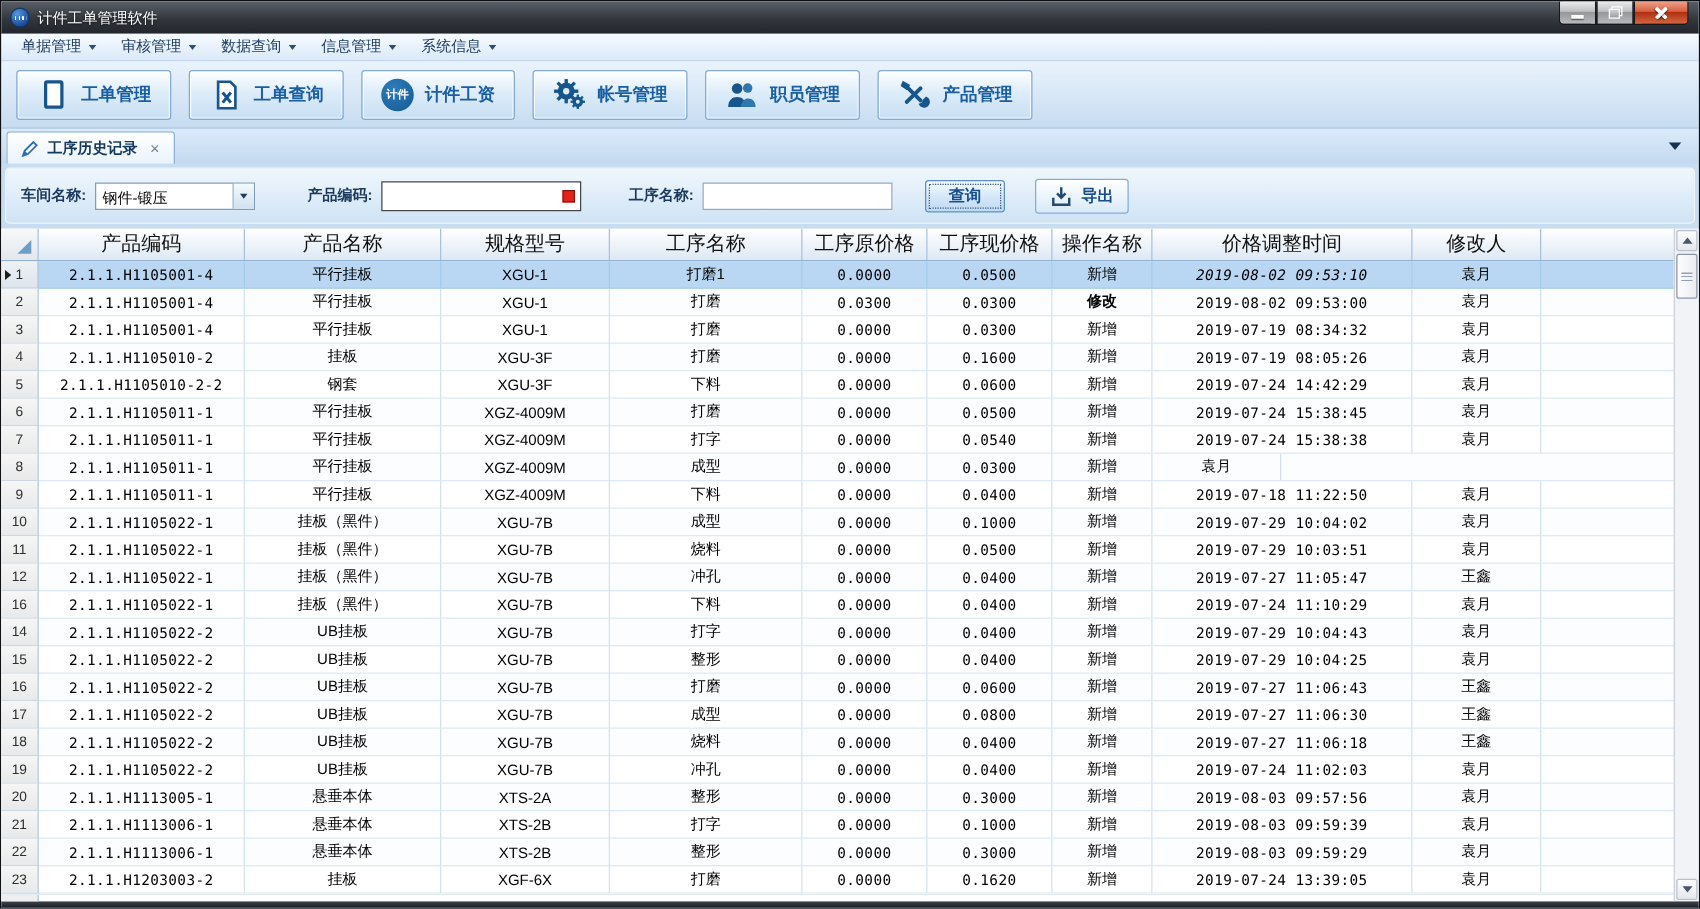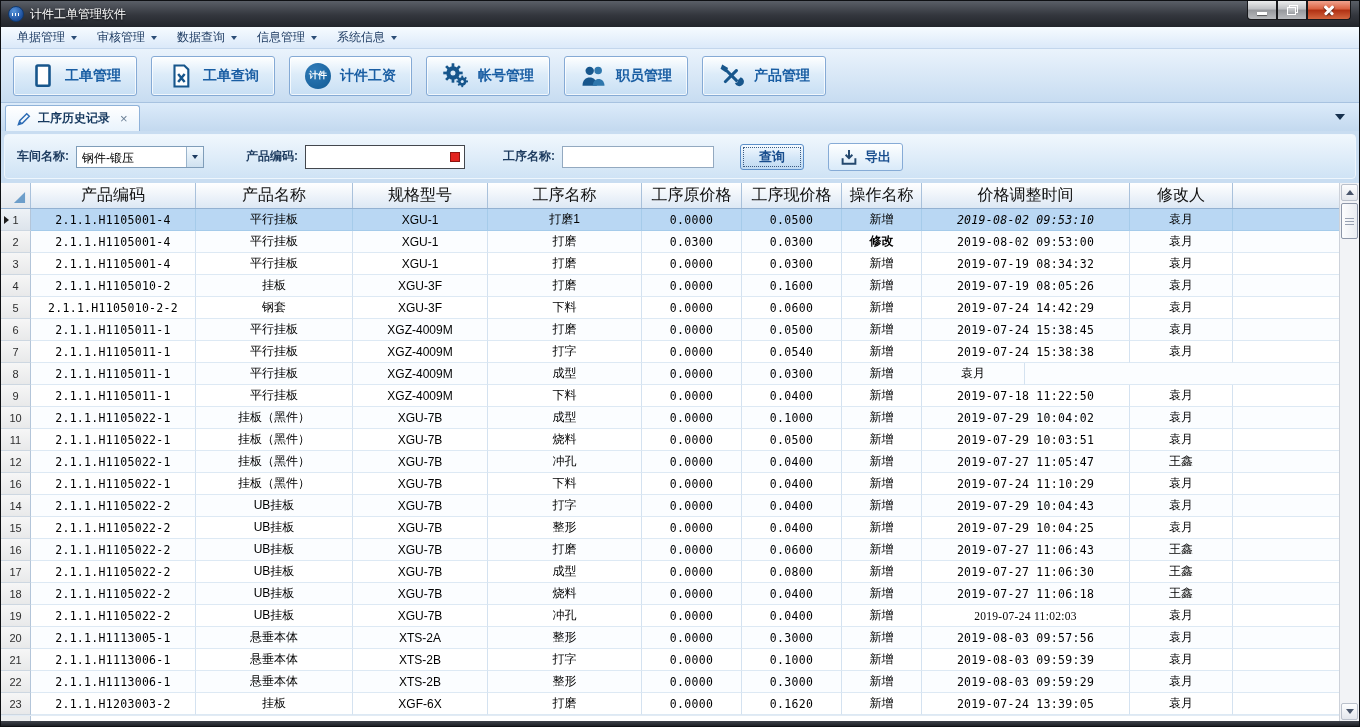--- a/index.html
+++ b/index.html
@@ -522,21 +522,21 @@
           </div>
           <div class="grow">
             <span class="rowhdr">19</span>
             <span class="cell mono" style="width: 165px;">2.1.1.H1105022-2</span>
             <span class="cell" style="width: 157px;">UB挂板</span>
             <span class="cell" style="width: 135px;">XGU-7B</span>
             <span class="cell" style="width: 154px;">冲孔</span>
             <span class="cell mono" style="width: 100px;">0.0000</span>
             <span class="cell mono" style="width: 100px;">0.0400</span>
             <span class="cell" style="width: 80px;">新增</span>
-            <span class="cell mono" style="width: 208px; font-family: Liberation Serif, serif;">2019-07-24 11:02:03</span>
+            <span class="cell mono" style="width: 208px;">2019-07-24 11:02:03</span>
             <span class="cell" style="width: 103px;">袁月</span>
             <span class="cell filler"></span>
           </div>
           <div class="grow">
             <span class="rowhdr">20</span>
             <span class="cell mono" style="width: 165px;">2.1.1.H1113005-1</span>
             <span class="cell" style="width: 157px;">悬垂本体</span>
             <span class="cell" style="width: 135px;">XTS-2A</span>
             <span class="cell" style="width: 154px;">整形</span>
             <span class="cell mono" style="width: 100px;">0.0000</span>

